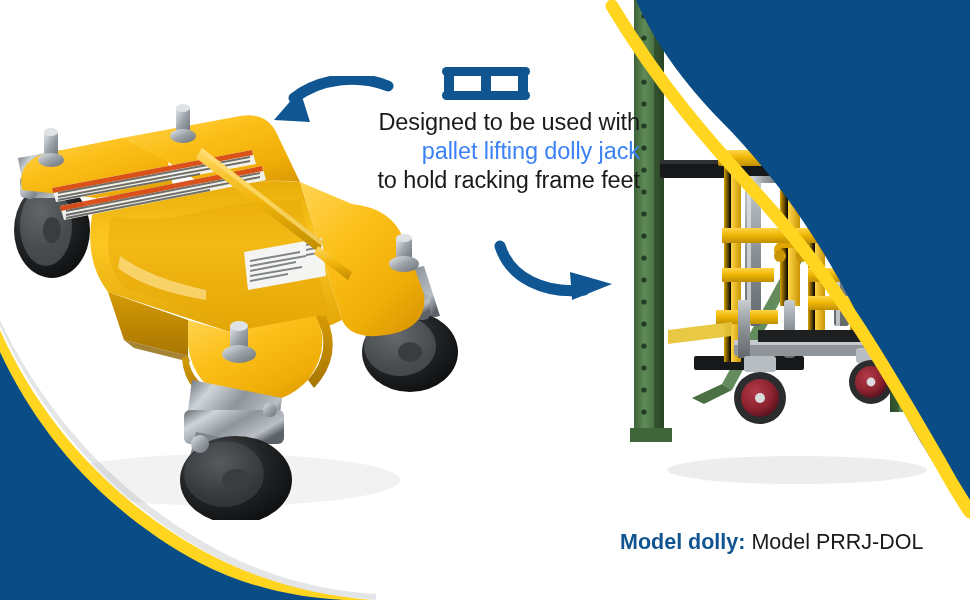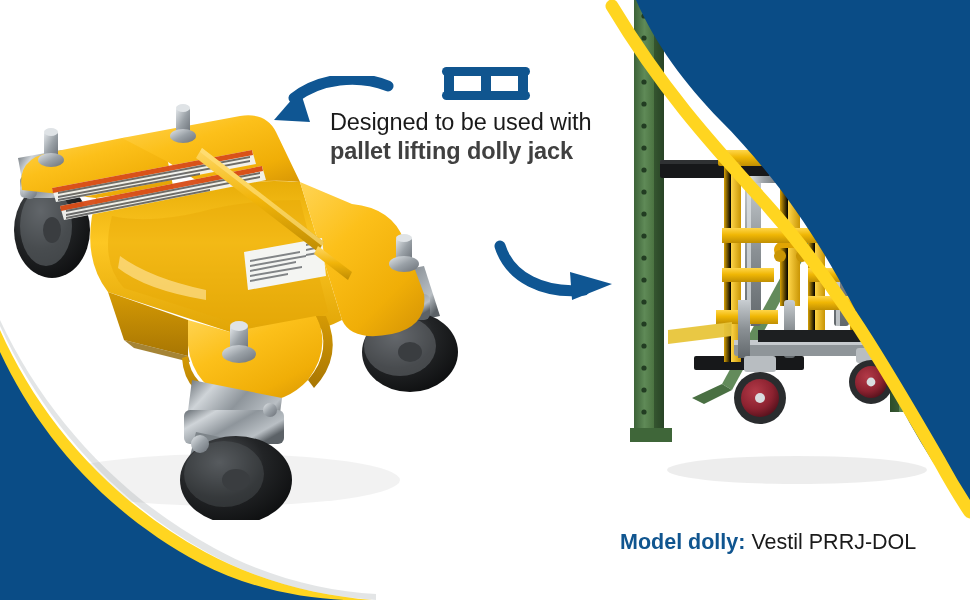--- a/index.html
+++ b/index.html
@@ -46,32 +46,32 @@
     height: 440px;
     overflow: visible;
   }
 
   
   .callout {
     position: absolute;
     left: 330px;
     top: 108px;
     width: 310px;
-    text-align: left;
+    text-align: right;
   }
   .callout .line {
     font-size: 23.5px;
     line-height: 29px;
     color: #1a1a1a;
     letter-spacing: -0.1px;
     white-space: nowrap;
   }
   .callout .line.accent {
-    font-weight: bold;
-    color: #404040;
+    font-weight: normal;
+    color: #3b82f6;
   }
 
   
   .pallet-icon {
     position: absolute;
     left: 440px;
     top: 66px;
     width: 92px;
     height: 36px;
   }
@@ -487,20 +487,21 @@
   </svg>
 
   <svg class="arrow-right" viewBox="0 0 128 66">
     <path d="M8 8 C18 40 52 56 92 52" fill="none" stroke="#0f5693" stroke-width="11" stroke-linecap="round"></path>
     <path d="M78 34 L120 46 L80 62 Z" fill="#0f5693"></path>
   </svg>
 
   <div class="callout">
     <div class="line">Designed to be used with</div>
     <div class="line accent">pallet lifting dolly jack</div>
+    <div class="line">to hold racking frame feet</div>
   </div>
 
   <div class="model-caption">
     <span class="label">Model dolly:</span>
-    <span class="value">Vestil PRRJ-DOL</span>
+    <span class="value">Model PRRJ-DOL</span>
   </div>
 
 </div>
 
 </body></html>

